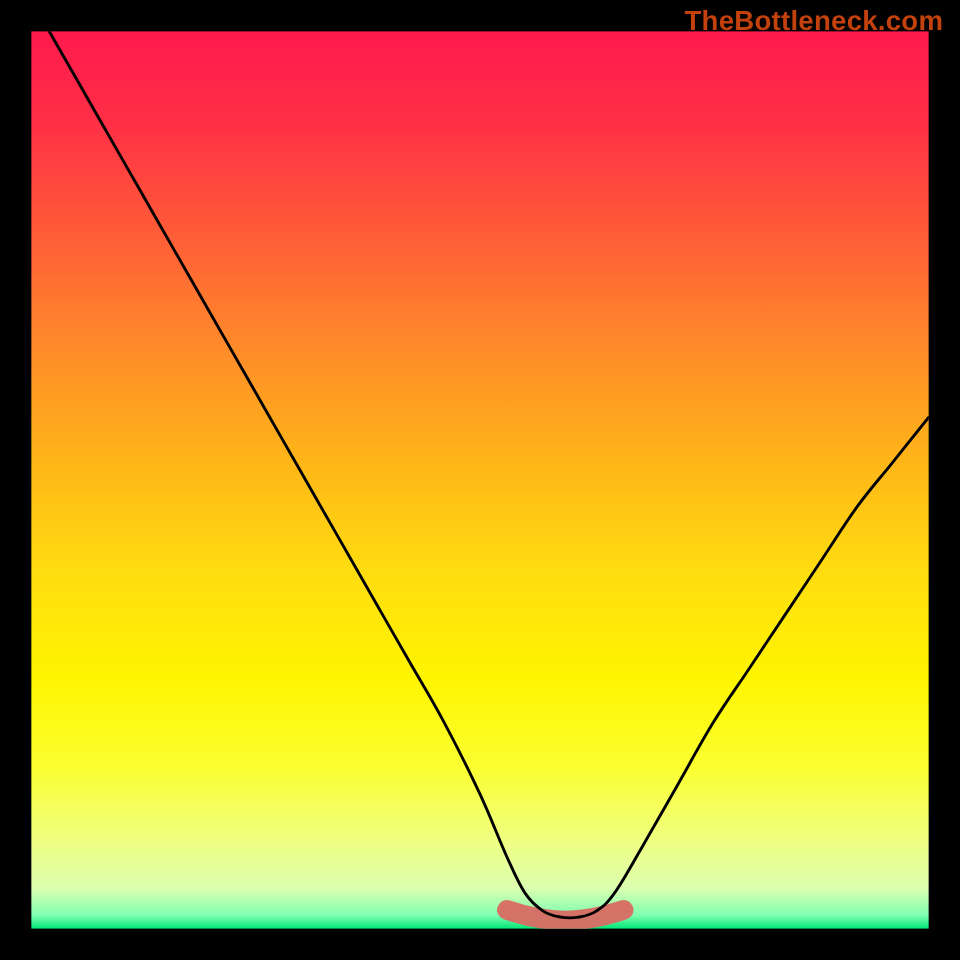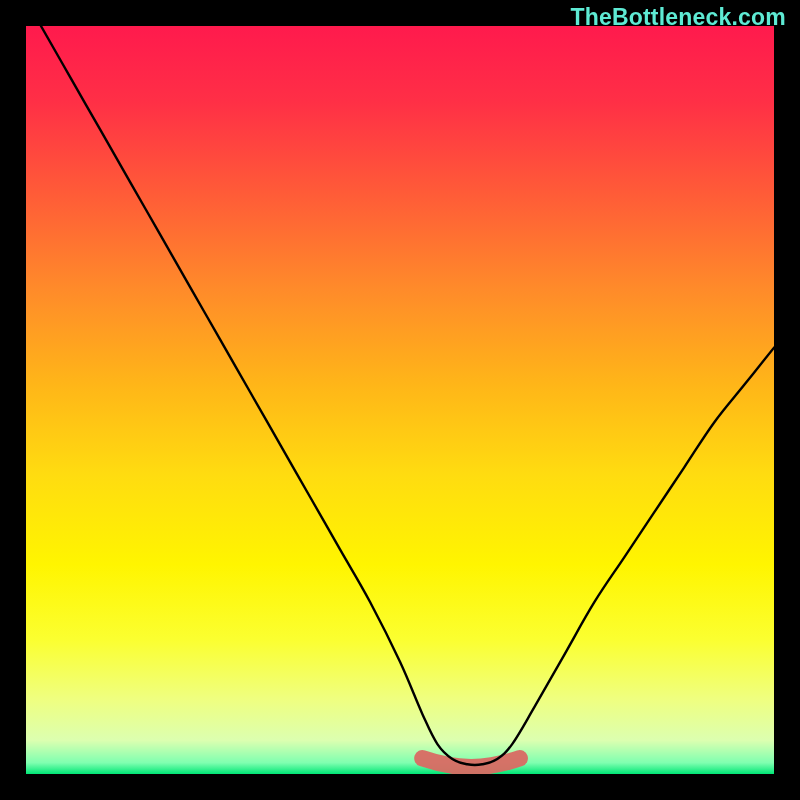--- a/index.html
+++ b/index.html
@@ -20,21 +20,21 @@
     position: absolute;
     left: 26px;
     top: 26px;
     width: 748px;
     height: 748px;
   }
   .watermark {
     position: absolute;
     top: 4px;
     right: 14px;
-    color: #5eead4;
+    color: #c2410c;
     font-size: 23px;
     font-weight: 600;
     letter-spacing: 0.2px;
     z-index: 10;
     font-family: Arial, Helvetica, sans-serif;
   }
   svg {
     display: block;
   }
 </style>

